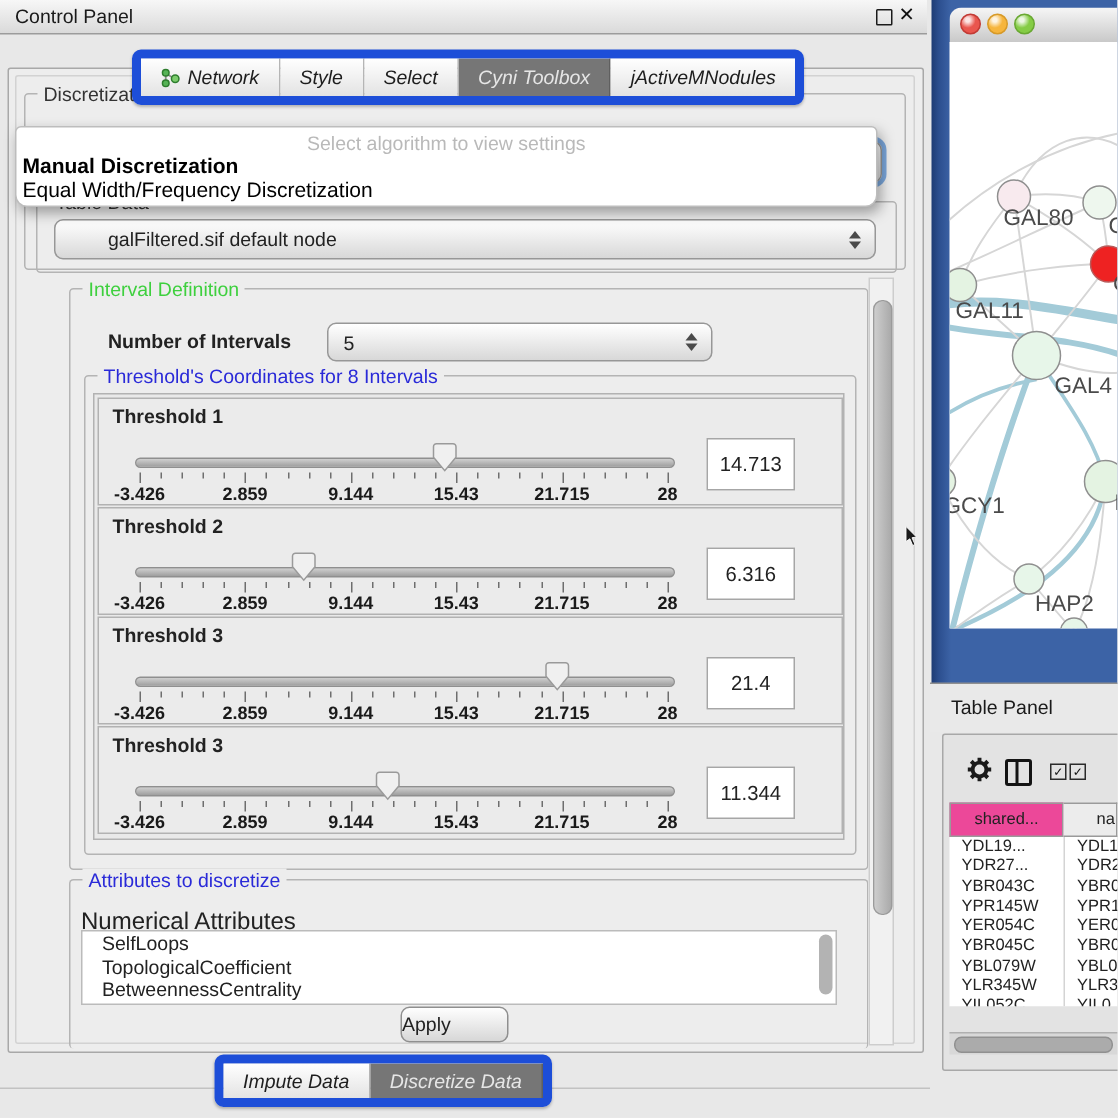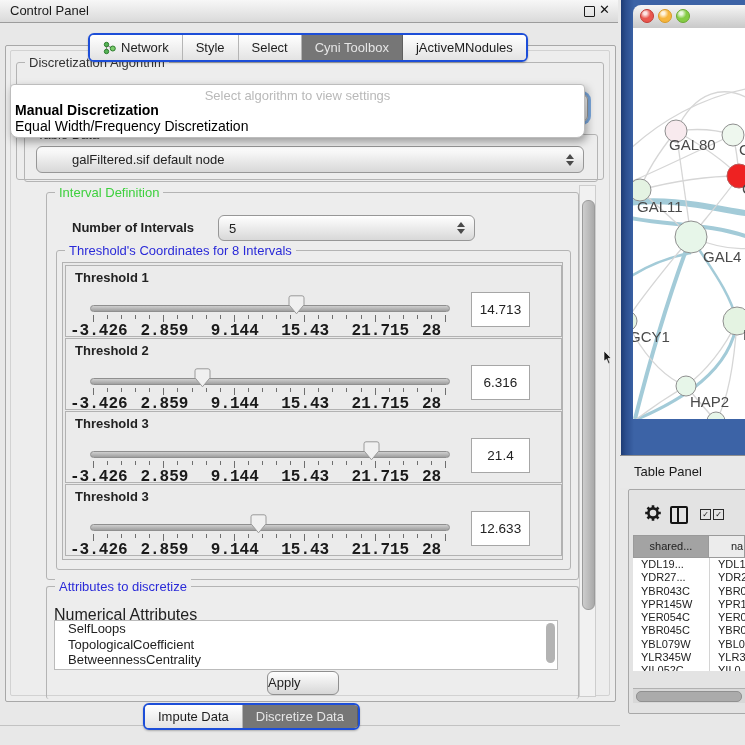--- a/index.html
+++ b/index.html
@@ -10,22 +10,22 @@
   #titlebar{left:0;top:0;width:618px;height:22px;background:linear-gradient(#f7f7f7,#dadada);
             border-bottom:1px solid #9c9c9c;}
   #titlebar .t{position:absolute;left:10px;top:3px;font-size:13px;color:#1a1a1a;}
   #float-btn{position:absolute;left:584px;top:6px;width:9px;height:9px;border:1.5px solid #1a1a1a;border-radius:1px;}
   #close-btn{position:absolute;left:599px;top:2px;font-size:13px;font-weight:bold;color:#111;}
   #panel-bg{left:0;top:22px;width:620px;height:723px;background:#e8e8e8;}
   #outer-box{left:5px;top:45px;width:609px;height:655px;border:1px solid #a8a8a8;background:#ededed;border-radius:2px;}
   #inner-box{left:10px;top:50px;width:598px;height:644px;border:1px solid #d2d2d2;border-radius:2px;}
   #bottom-line{left:0;top:725px;width:620px;height:1px;background:#c2c2c2;}
   
-  .tabstrip{display:flex;border:2px solid #1d4ed8;border-radius:6px;overflow:hidden;
-            box-shadow:0 1px 2px rgba(0,0,0,.25);z-index:20;}
+  .tabstrip{display:flex;border:6px solid #1d4ed8;border-radius:6px;overflow:hidden;
+            box-shadow:0 1px 2px rgba(0,0,0,.25);z-index:20;font-style:italic;}
   #top-tabs{left:88px;top:33px;height:25px;}
   #bottom-tabs{left:143px;top:703px;height:23px;}
   .tab{display:flex;align-items:center;gap:5px;padding:0 13px;font-size:13px;color:#1d1d1d;
        background:linear-gradient(#ffffff,#e3e3e3);border-right:1px solid #b5b5b5;white-space:nowrap;}
   .tab:last-child{border-right:none;}
   .tab.active{background:#767676;color:#e6e6e6;border-right:1px solid #5f5f5f;}
   
   .group{border:1px solid #b4b4b4;border-radius:3px;}
   .group>.glabel{position:absolute;top:-8px;left:8px;background:#ededed;padding:0 4px;font-size:13px;}
   .glabel.dark{color:#333;}
@@ -51,21 +51,21 @@
   
   #interval-group{left:46px;top:192px;width:531px;height:386px;}
   #num-intervals-label{left:72px;top:220px;font-size:13px;font-weight:bold;}
   #thr-group{left:56px;top:250px;width:513px;height:318px;}
   #thr-stack{left:62px;top:262px;width:501px;height:298px;border:1px solid #b2b2b2;background:#e9e9e9;box-sizing:border-box;padding:2px;}
   .thr-row{position:relative;width:495px;height:70px;border:1px solid #b2b2b2;background:#ebebeb;margin-bottom:1px;box-sizing:content-box;}
   .thr-row .tlabel{position:absolute;left:9px;top:4px;font-size:13px;font-weight:bold;}
   .thr-row .track{position:absolute;left:24px;top:39px;width:358px;height:5px;border:1px solid #8f8f8f;border-radius:4px;
                   background:linear-gradient(#cfcfcf,#9f9f9f);}
   .tick{position:absolute;width:1px;background:#6e6e6e;}
-  .ticklabel{position:absolute;width:46px;text-align:left;font-size:16px;font-weight:bold;color:#1a1a1a;top:56px;font-family:Liberation Mono, monospace;}
+  .ticklabel{position:absolute;width:46px;text-align:center;font-size:12px;font-weight:bold;color:#1a1a1a;top:56px;}
   .handle{position:absolute;top:29px;width:17px;height:20px;}
   .thr-value{position:absolute;left:405px;top:26px;width:57px;height:33px;background:#fff;border:1px solid #a6a6a6;
              font-size:13.5px;text-align:center;line-height:33px;}
   
   #attr-group{left:46px;top:586px;width:531px;height:112px;border-bottom:none;}
   #attr-heading{left:54px;top:606px;font-size:16px;font-weight:normal;}
   #attr-list{left:54px;top:620px;width:502px;height:48px;background:#fff;border:1px solid #bbb;overflow:hidden;}
   #attr-list .item{font-size:13px;line-height:15.5px;padding-left:13px;white-space:nowrap;}
   #attr-scroll{position:absolute;right:2px;top:2px;width:9px;height:40px;background:#b3b3b3;border-radius:5px;}
   #apply-btn{left:267px;top:671px;width:70px;height:22px;background:linear-gradient(#fefefe,#d7d7d7);
@@ -84,21 +84,21 @@
   #net-canvas{left:633px;top:28px;width:112px;height:391px;background:#ffffff;overflow:hidden;}
   
   #tp-divider{left:620px;top:455px;width:125px;height:1px;background:#8f8f8f;}
   #tp-titlebar{left:620px;top:456px;width:125px;height:32px;background:#e9e9e9;}
   #tp-titlebar .t{position:absolute;left:14px;top:8px;font-size:13px;color:#1a1a1a;}
   #tp-box{left:628px;top:489px;width:117px;height:223px;border:1px solid #a8a8a8;background:#e3e3e3;border-radius:2px;}
   #col-icon{left:670px;top:506px;width:14px;height:14px;border:2px solid #141414;border-radius:2px;}
   #col-icon .mid{position:absolute;left:5px;top:0;width:2px;height:14px;background:#141414;}
   .cbx{position:absolute;top:509px;width:9px;height:9px;border:1.4px solid #2a2a2a;font-size:8px;line-height:9px;text-align:center;color:#111;}
   #tp-header{left:633px;top:535px;width:112px;height:23px;display:flex;font-size:11px;}
-  #tp-header .h1{width:76px;background:#a3a3a3;border:1px solid #9a9a9a;box-sizing:border-box;
+  #tp-header .h1{width:76px;background:#ec4899;border:1px solid #9a9a9a;box-sizing:border-box;
                  text-align:center;line-height:21px;}
   #tp-header .h2{flex:1;background:#ececec;border:1px solid #9a9a9a;border-left:none;box-sizing:border-box;
                  line-height:21px;padding-left:22px;}
   #tp-rows{left:633px;top:558px;width:112px;height:113px;background:#fff;overflow:hidden;font-size:11px;}
   #tp-rows .gridline{position:absolute;left:76px;top:0;bottom:0;width:1px;background:#d4d4d4;}
   .tp-row{position:relative;height:13.3px;line-height:13.3px;white-space:nowrap;}
   .tp-row .c1{position:absolute;left:8px;}
   .tp-row .c2{position:absolute;left:85px;}
   #tp-white-pad{left:633px;top:671px;width:112px;height:16px;background:#e3e3e3;}
   #tp-hscroll{left:633px;top:688px;width:112px;height:14px;background:#d8d8d8;border-top:1px solid #b0b0b0;}
@@ -328,21 +328,21 @@
       <div class="tick" style="left: 379px; top: 49px; height: 7px;"></div>
       <div class="ticklabel" style="left: 4px;">-3.426</div>
       <div class="ticklabel" style="left: 74.4px;">2.859</div>
       <div class="ticklabel" style="left: 144.8px;">9.144</div>
       <div class="ticklabel" style="left: 215.2px;">15.43</div>
       <div class="ticklabel" style="left: 285.6px;">21.715</div>
       <div class="ticklabel" style="left: 356px;">28</div>
       <div class="handle" style="left: 183.938px;"><svg width="17" height="20" viewBox="0 0 17 20">
           <path d="M3,0.8 h11 a2,2 0 0 1 2,2 v7 L8.5,18.8 L1,9.8 v-7 a2,2 0 0 1 2,-2 z" fill="#f0f0f0" stroke="#9a9a9a" stroke-width="1"></path>
         </svg></div>
-      <div class="thr-value">12.633</div>
+      <div class="thr-value">11.344</div>
     </div>
   </div>
 
 <div class="abs group" id="attr-group">
   <span class="glabel blue">Attributes to discretize</span>
 </div>
 <div class="abs" id="attr-heading">Numerical Attributes</div>
 <div class="abs" id="attr-list">
 
 <div class="item">SelfLoops</div>

